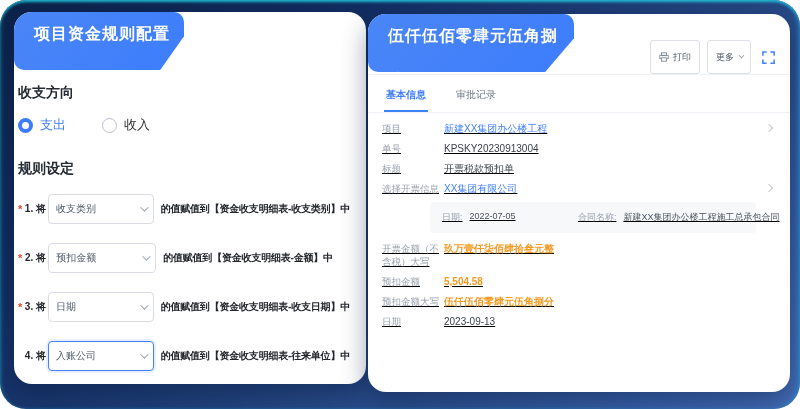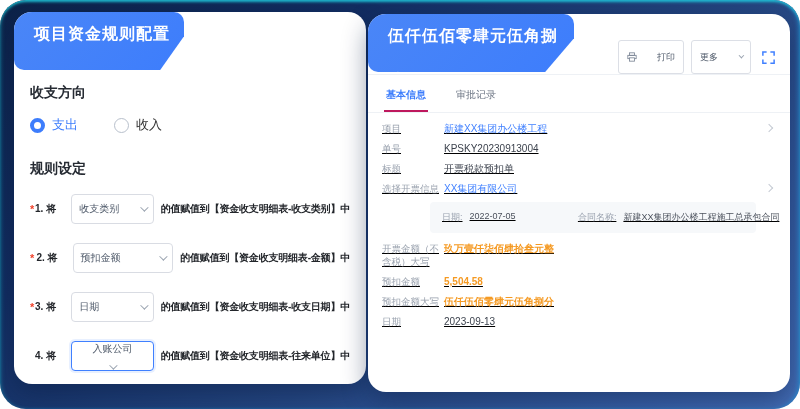--- a/index.html
+++ b/index.html
@@ -15,48 +15,48 @@
   .card-right { left:368px; top:14px; width:422px; height:378px; }
 
   .ribbon { position:absolute; left:0; top:0; height:58px; background:linear-gradient(135deg,#4a86f7,#3d7dfc);
     color:#fff; font-size:16px; font-weight:bold; line-height:44px; padding-left:20px; letter-spacing:1px;
     border-radius:18px 10px 14px 10px;
     clip-path:polygon(0 0,100% 0,100% 42%,86% 100%,0 100%); }
   .ribbon-l { width:170px; }
   .ribbon-r { width:206px; }
 
   
-  .lp-content { padding:72px 16px 0 16px; }
+  .lp-content { padding:72px 16px 0 4px; }
   .section-label { font-size:14px; font-weight:bold; color:#262b33; }
   .radio-row { display:flex; align-items:flex-start; gap:36px; margin-top:14px; }
   .radio-opt { display:flex; align-items:center; gap:7px; font-size:13px; color:#333; cursor:pointer; }
   .radio-dot { width:15px; height:15px; border-radius:50%; background:#fff; border:1px solid #b8c0cc; }
   .radio-opt.selected .radio-dot { border:4.5px solid #3d7dfc; }
   .radio-opt.selected .radio-label { color:#3d7dfc; }
   .rules-label { margin-top:26px; }
   .rules { margin-top:16px; }
   .rule-row { display:flex; align-items:center; margin-bottom:19px; font-size:10px; color:#23262b; font-weight:bold; }
   .star { width:7px; color:#f0432c; font-size:11px; }
-  .rule-num { margin-right:15px; white-space:nowrap; }
+  .rule-num { margin-right:2px; white-space:nowrap; }
   .select { width:108px; height:30px; border:1px solid #d9dce3; border-radius:4px; background:#fff;
     display:flex; align-items:center; justify-content:space-between; padding:0 7px; margin-right:7px; cursor:pointer; }
-  .select.focused { border:1px solid #4080ff; box-shadow:0 0 0 2px rgba(64,128,255,.12);flex-direction:column; }
+  .select.focused { border:1px solid #4080ff; box-shadow:0 0 0 2px rgba(64,128,255,.12); }
   .select-value { font-size:10px; color:#4e5969; font-weight:normal; white-space:nowrap; }
   .caret { width:6px; height:6px; border-right:1px solid #9aa3b0; border-bottom:1px solid #9aa3b0; transform:rotate(45deg) translateY(-2px); }
   .rule-suffix { white-space:nowrap; letter-spacing:-0.2px; }
 
   
   .toolbar { position:absolute; top:26px; right:14px; display:flex; align-items:center; gap:7px; }
-  .tool-btn { display:flex; align-items:center; gap:20px; height:22px; padding:16px 8px; border:1px solid #dcdfe6;
+  .tool-btn { display:flex; align-items:center; gap:4px; height:22px; padding:16px 8px; border:1px solid #dcdfe6;
     border-radius:3px; background:#fff; font-size:9px; color:#4e5969; cursor:pointer; }
   .expand-btn { margin-left:3px; cursor:pointer; display:flex; align-items:center; }
   .rp-hr { position:absolute; left:0; right:0; top:60px; border-top:1px solid #eef1f5; }
   .tabs { display:flex; gap:26px; padding:0 16px; margin-top:68px; border-bottom:1px solid #eef1f5; }
   .tab { font-size:10px; color:#6b7483; padding:6px 2px 8px 2px; cursor:pointer; }
-  .tab.active { color:#3d7dfc; border-bottom:2px solid #be185d; font-weight:bold; }
+  .tab.active { color:#3d7dfc; border-bottom:2px solid #3b82f6; font-weight:bold; }
   .fields { padding:9px 14px 0 14px;text-decoration:underline; }
   .f-row { display:flex; align-items:flex-start; margin-bottom:7px; min-height:12px; }
   .f-label { width:62px; flex:0 0 62px; font-size:9.5px; color:#98a0ad; line-height:13px; }
   .f-value { font-size:10px; color:#3b414c; line-height:13px; }
   .f-link { font-size:10px; color:#4080ff; line-height:13px; cursor:pointer; text-decoration:none; }
   .f-orange { color:#f59a23; font-weight:bold; }
   .chev-right { margin-left:auto; margin-right:4px; width:6px; height:6px; border-right:1.2px solid #c5cad3; border-top:1.2px solid #c5cad3; transform:rotate(45deg); margin-top:3px; cursor:pointer; }
   .contract-box { margin:2px 20px 9px 48px; background:#f6f8fa; border-radius:4px; padding:9px 12px; }
   .cb-row { display:flex; margin-bottom:8px; }
   .cb-row:last-child { margin-bottom:0; }

